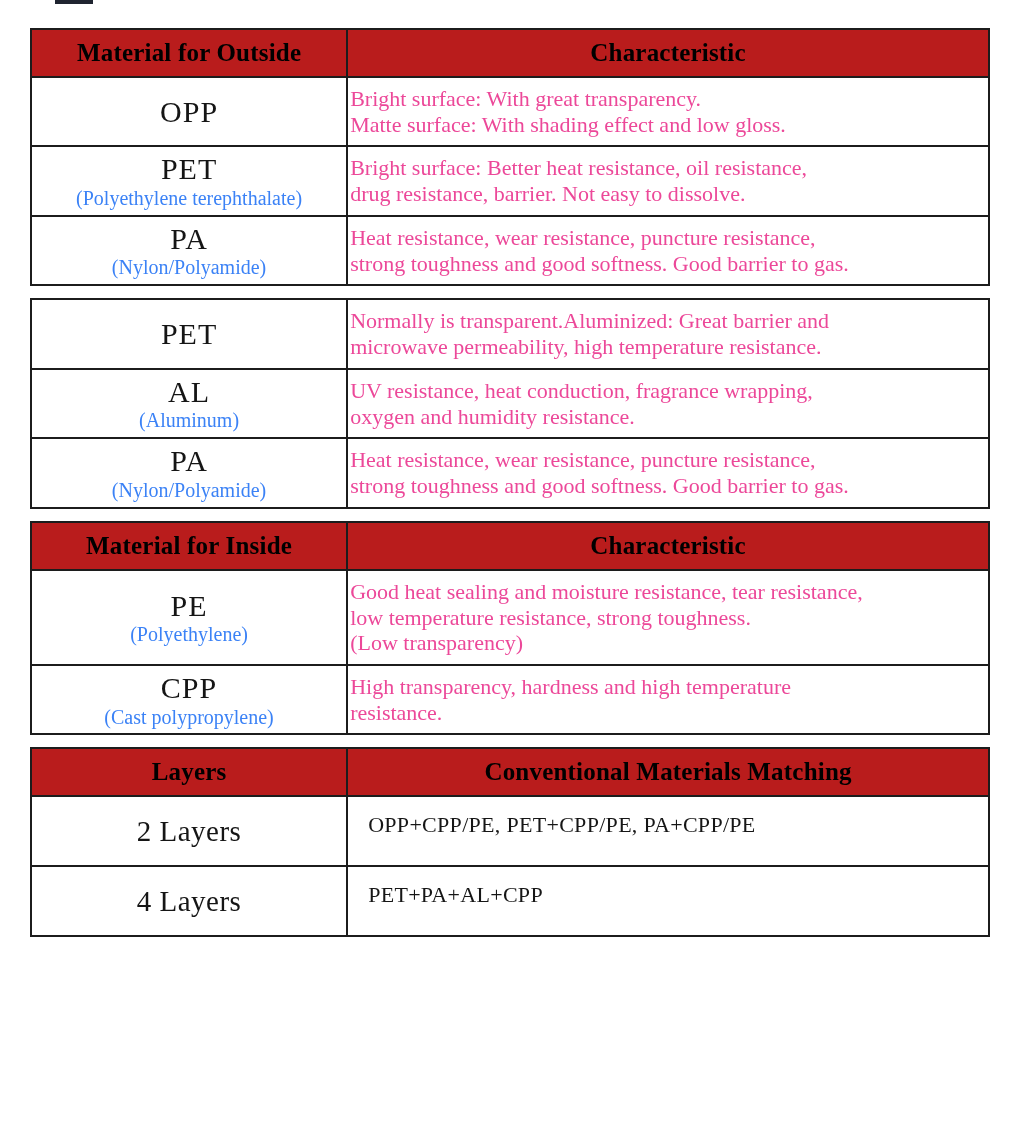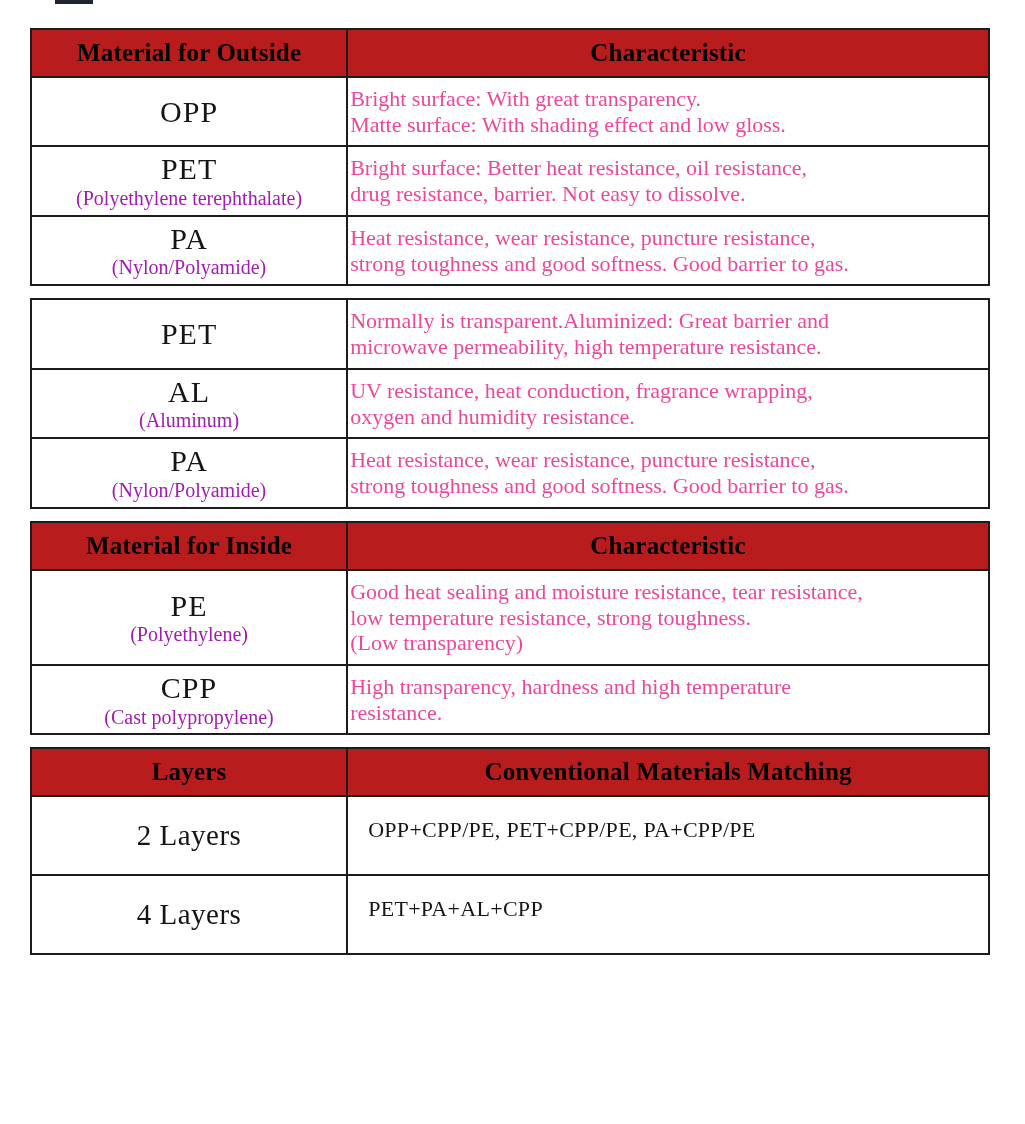--- a/index.html
+++ b/index.html
@@ -56,38 +56,38 @@
   .mat-name {
     display: block;
     font-size: 30px;
     color: #151515;
     letter-spacing: 1px;
     line-height: 1.05;
   }
   .mat-sub {
     display: block;
     font-size: 20px;
-    color: #a21caf;
+    color: #3b82f6;
     line-height: 1.1;
     margin-top: 2px;
   }
   .mat-sub:empty { display: none; }
   td.char-cell {
     font-size: 22px;
     line-height: 1.17;
     padding: 8px 10px 8px 2px;
     white-space: pre-line;
     color: #ec4899;
   }
   
   .t1 tr.r { height: 64px; }
   .t2 tr.r { height: 68px; }
   .t3 tr.r1 { height: 94px; }
   .t3 tr.r2 { height: 68px; }
-  .t4 tr.r { height: 79px; }
+  .t4 tr.r { height: 70px; }
   
   td.layer-cell {
     text-align: center;
     font-size: 29px;
     color: #151515;
     letter-spacing: 0.5px;
   }
   td.match-cell {
     font-size: 22px;
     padding: 8px 10px 20px 20px;

